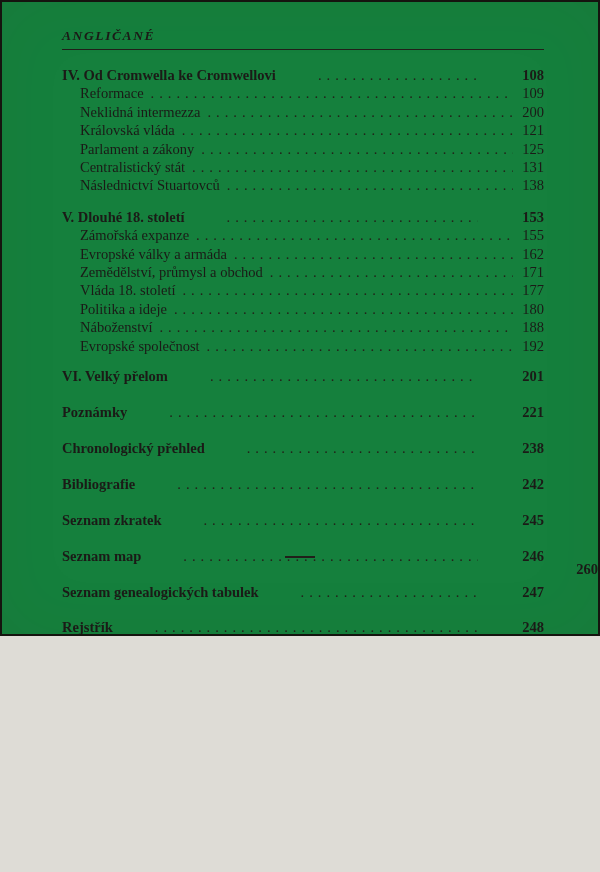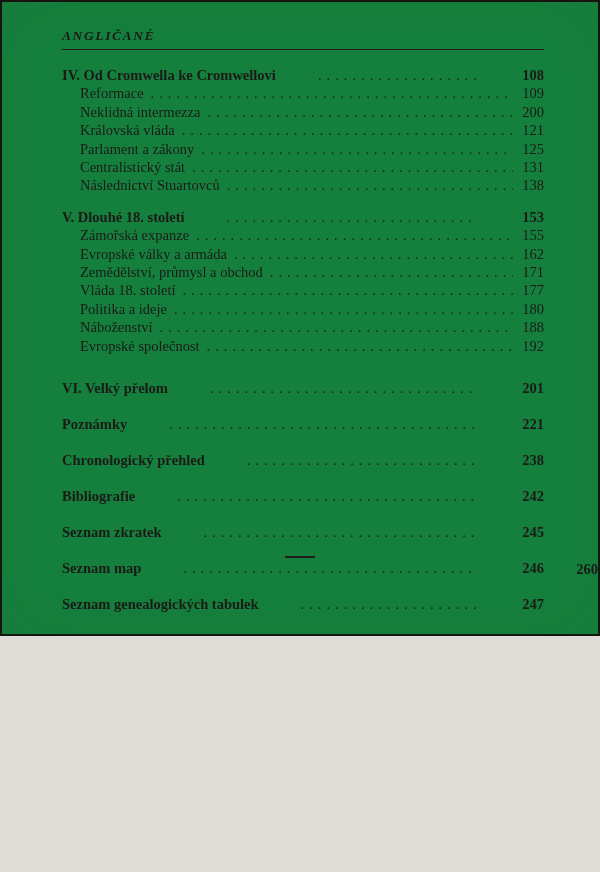--- a/index.html
+++ b/index.html
@@ -63,21 +63,21 @@
   .toc-dots::after {
     content: "..........................................................................................................";
   }
   .toc-label { flex: 0 0 auto; }
   .toc-page {
     flex: 0 0 auto;
     min-width: 27px;
     text-align: right;
   }
   #toc-list > div + div { margin-top: 13px; }
-  #toc-list > div:nth-child(3) { margin-top: 24px; }
+  #toc-list > div:nth-child(3) { margin-top: 12px; }
   #toc-list > .back-block { margin-top: 17.5px; }
   .footer {
     position: absolute;
     left: 0;
     right: 0;
     bottom: 56px;
     text-align: right;
   }
   .footer-rule {
     width: 30px;

